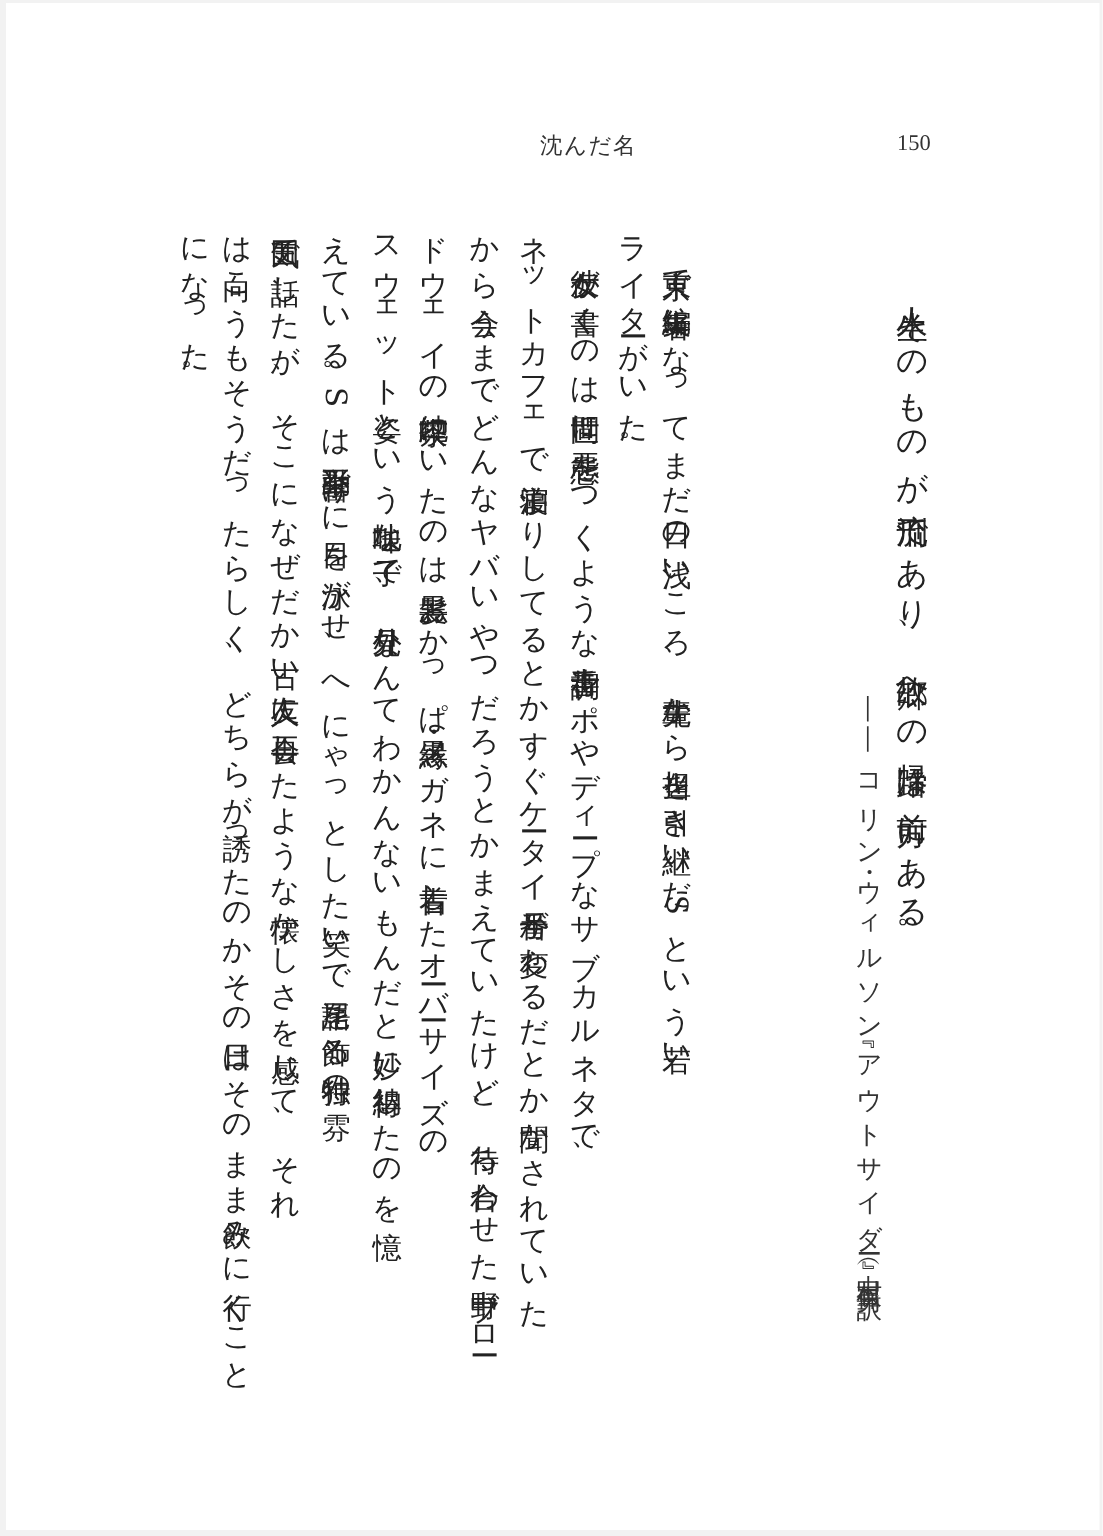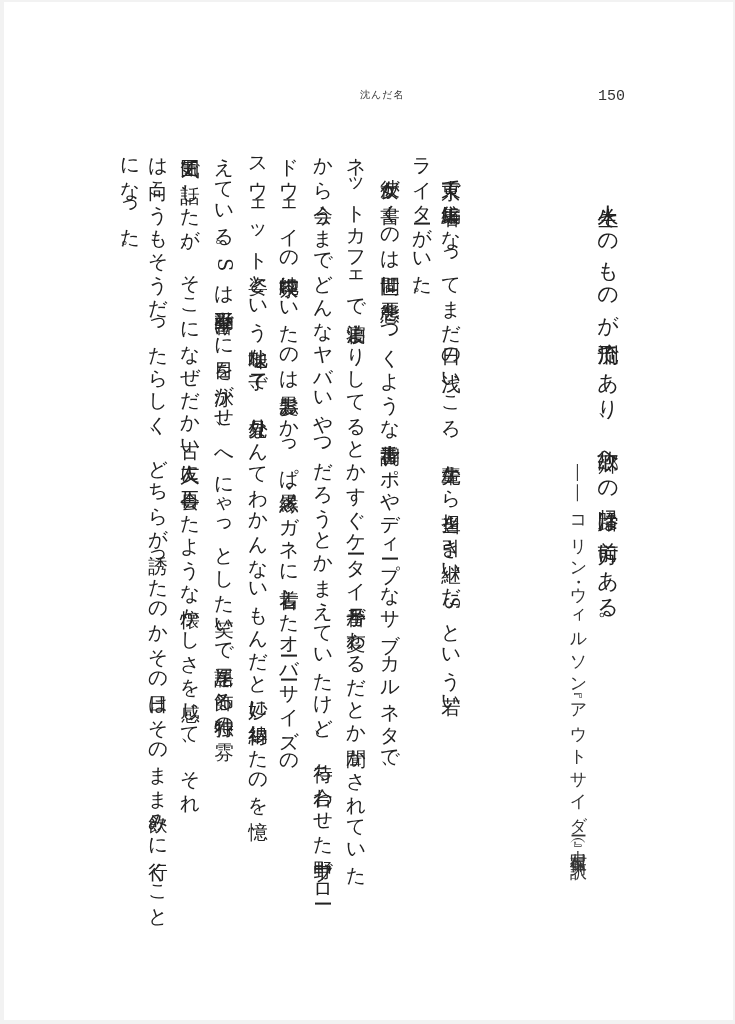--- a/index.html
+++ b/index.html
@@ -9,26 +9,26 @@
     font-family: "DejaVu Serif", "Liberation Serif", serif;
     color: #222;
   }
   .page {
     position: absolute; left: 4px; top: 2px;
     width: 729px; height: 1018px;
     background: #ffffff;
   }
   .running-head {
     position: absolute; top: 86px; left: 356px;
-    font-size: 10px; color: #333; letter-spacing: 1px;
+    font-size: 15px; color: #333; letter-spacing: 1px;
   }
   .page-number {
     position: absolute; top: 86px; left: 594px;
     font-size: 15px; color: #333;
-    font-family: Liberation Mono, monospace;
+    font-family: Liberation Serif, serif;
   }
   .col {
     position: absolute;
     writing-mode: vertical-rl;
     -webkit-writing-mode: vertical-rl;
     text-orientation: mixed;
     font-size: 19.5px;
     line-height: 1;
     letter-spacing: 1.1px;
     white-space: nowrap;

